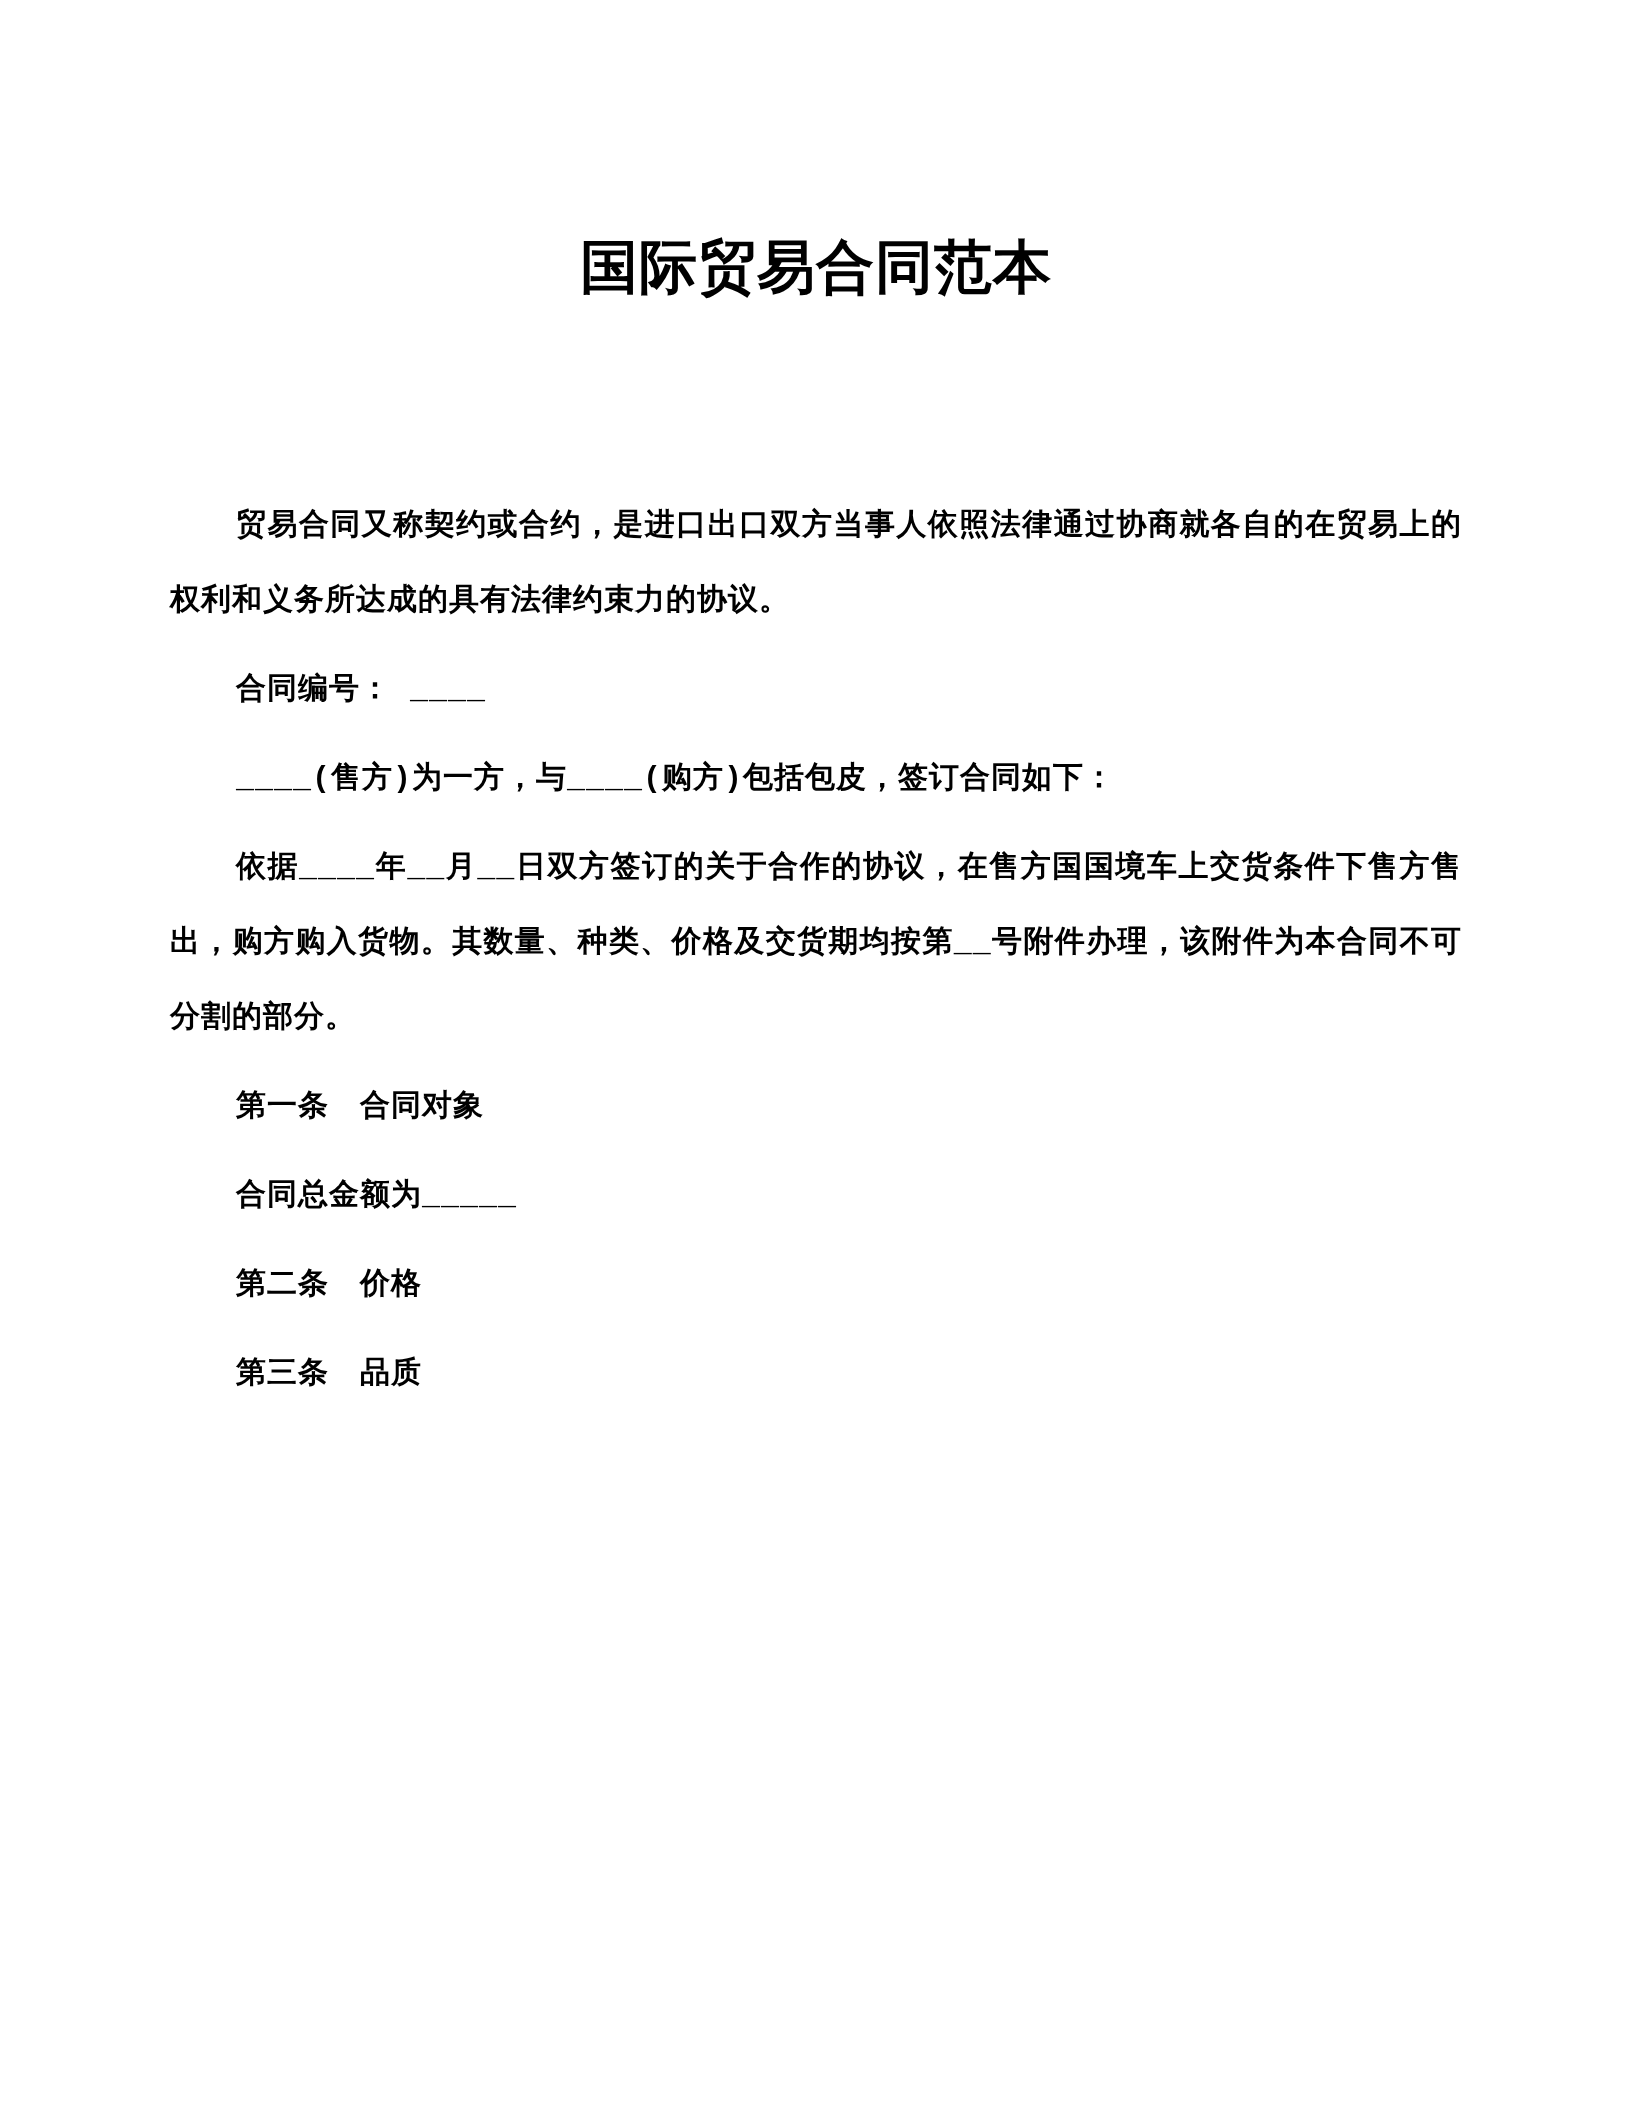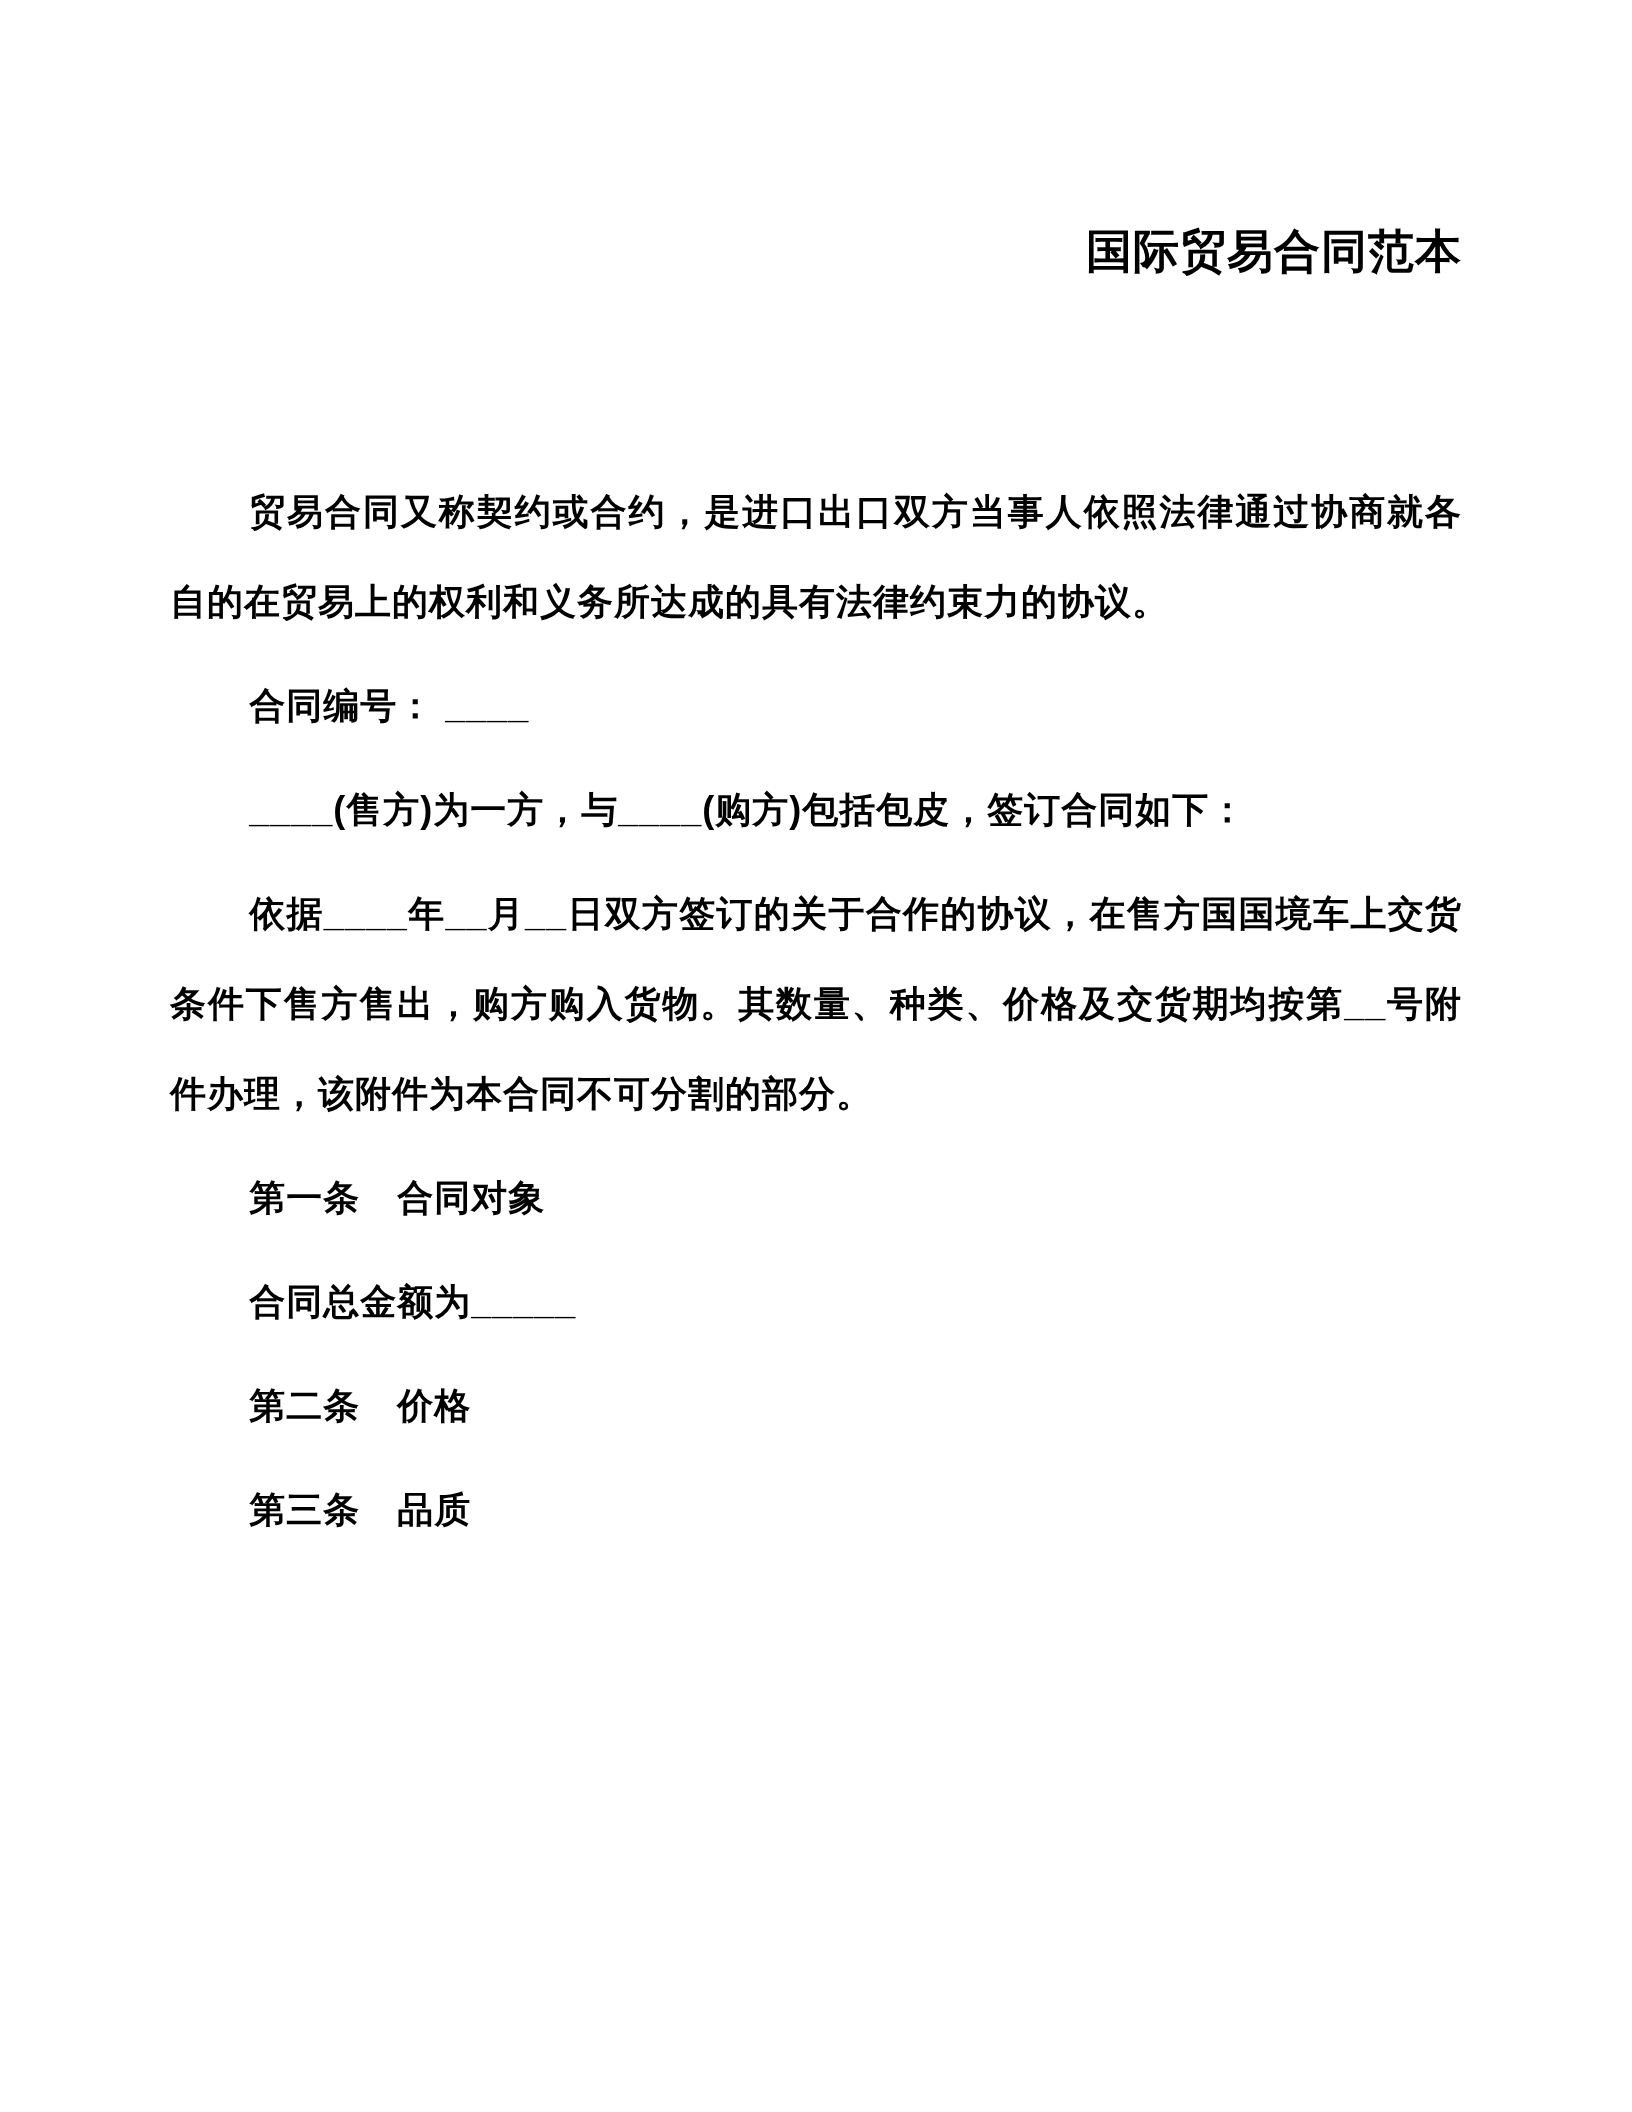--- a/index.html
+++ b/index.html
@@ -14,34 +14,35 @@
     margin: 0 auto;
     background: #ffffff;
     color: #000000;
     font-family: "Liberation Sans", "DejaVu Sans", sans-serif;
     font-weight: bold;
     box-sizing: border-box;
     padding: 222px 170px 0 170px;
     overflow: hidden;
   }
   .doc-title {
-    font-size: 46px;
+    font-size: 58px;
     line-height: 1.3;
     font-weight: bold;
-    text-align: right;
-    margin: 0 0 185px 0;
+    text-align: center;
+    margin: 7px 0 185px 0;
     letter-spacing: 1px;
   }
   .para {
-    font-size: 36px;
+    font-size: 30px;
     line-height: 2.5;
     margin: 0 0 14px 0;
     text-indent: 2.2em;
     text-align: justify;
     letter-spacing: 1px;
+    font-family: Liberation Mono, monospace;
   }
   .para.heading {
     text-align: left;
   }
 </style>
 </head>
 <body>
 
 <div class="page">
 

